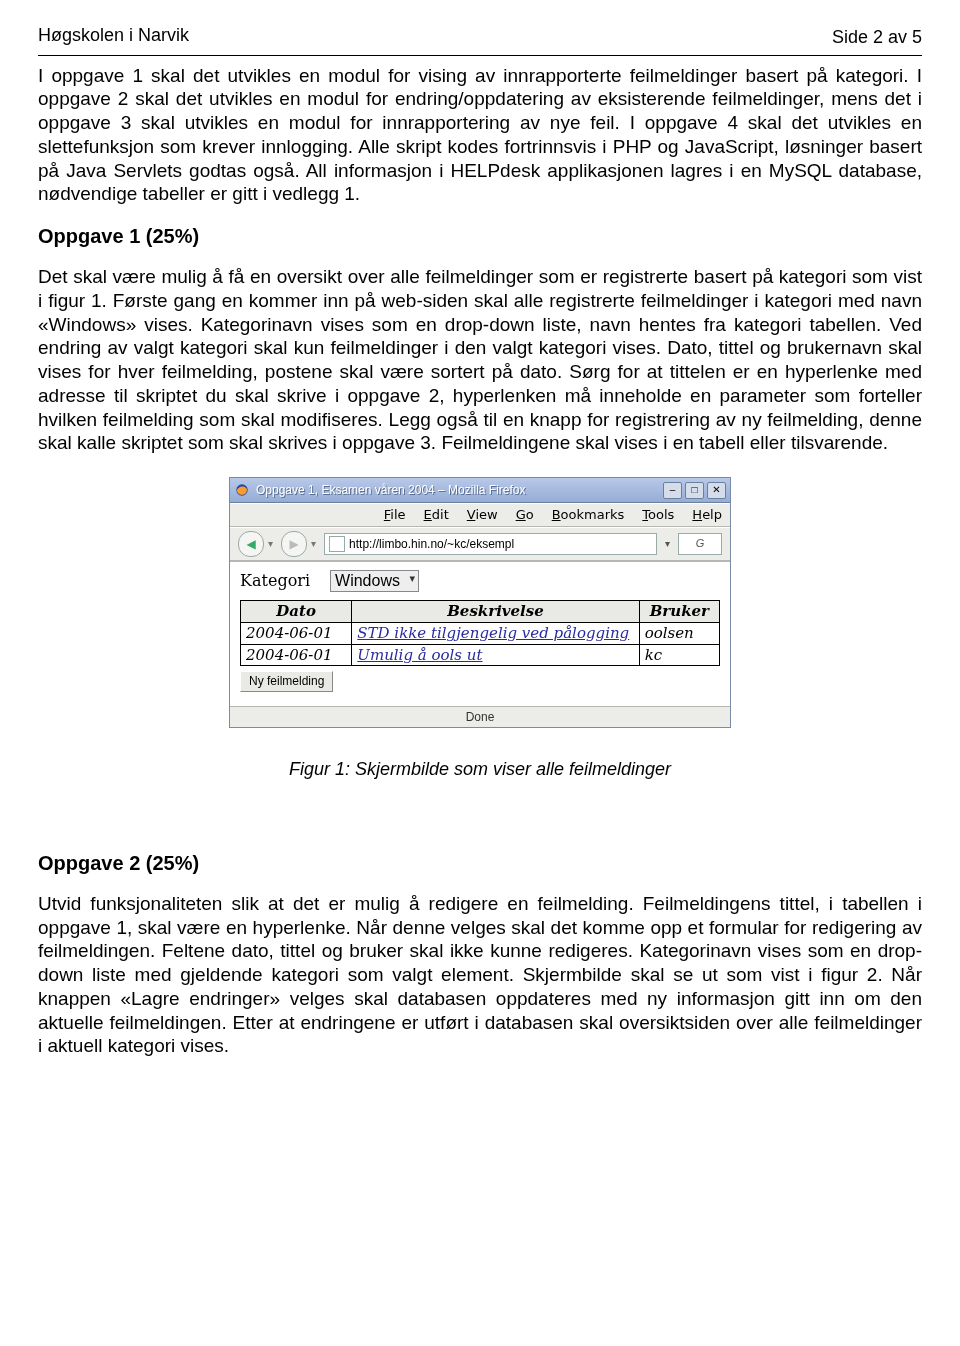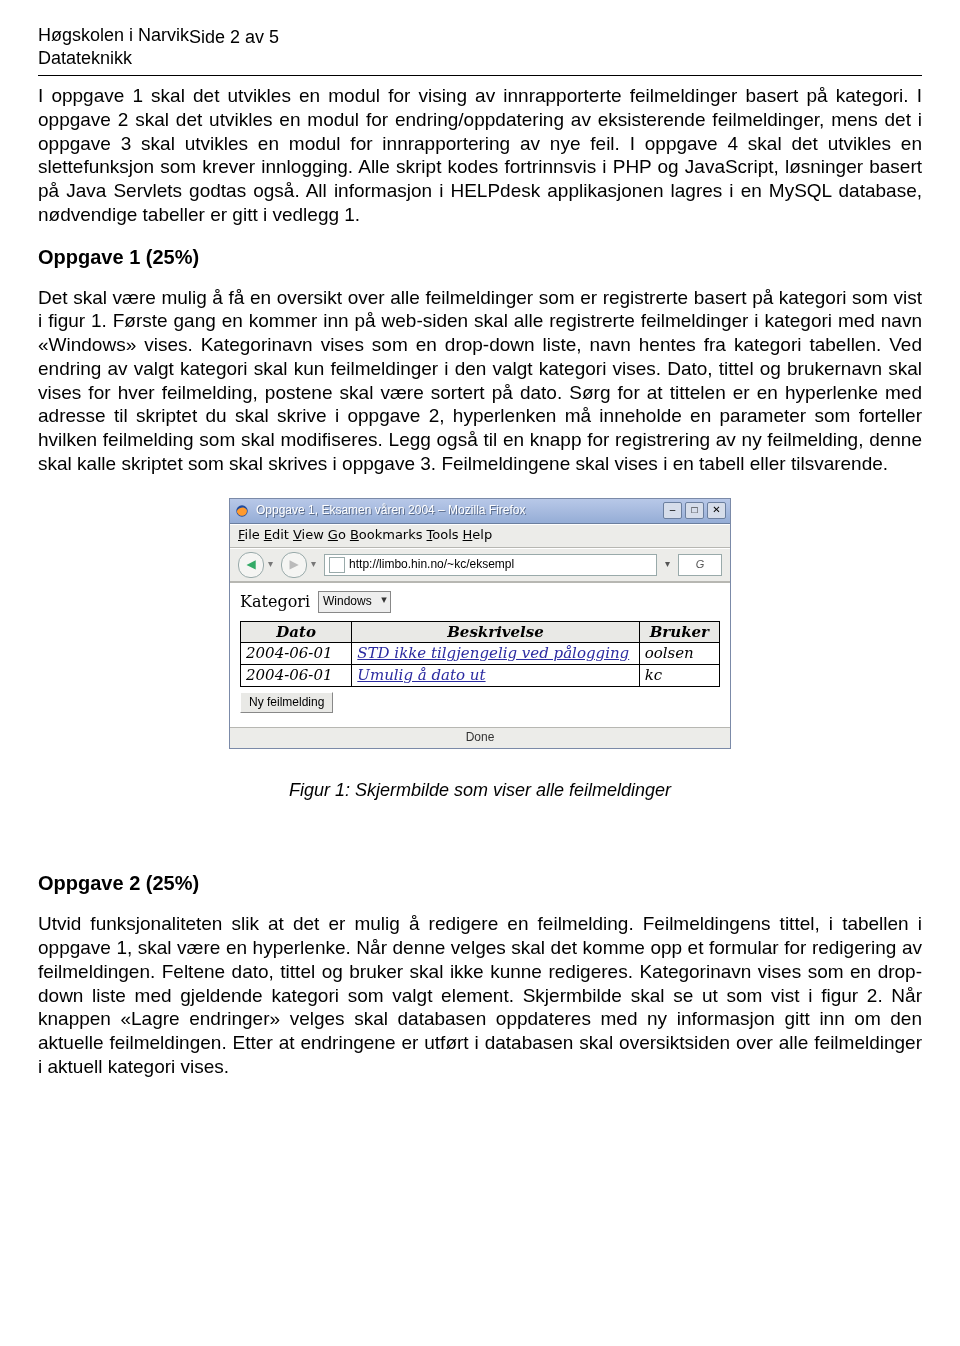--- a/index.html
+++ b/index.html
@@ -8,20 +8,21 @@
     font-family:Arial,Helvetica,sans-serif;
     color:#000;
     font-size:19px;
     line-height:1.25;
   }
   .page{
     padding:24px 38px 30px 38px;
   }
   .header-row{
     display:flex;
+    justify-content:space-between;
     align-items:flex-start;
   }
   .header-left{
     font-size:18px;
   }
   .header-left div{line-height:1.25;}
   .header-right{
     font-size:18px;
     padding-top:2px;
   }
@@ -81,29 +82,30 @@
     width:17px;height:15px;
     background:#d6ddea;
     border:1px solid #6b7f9f;
     border-radius:2px;
     font-size:10px;
     display:flex;align-items:center;justify-content:center;
     font-family:Arial,sans-serif;
   }
   .menubar{
     display:flex;
-    gap:4px;
+    gap:18px;
     background:#ecece9;
     border-bottom:1px solid #b7b7b2;
     border-top:1px solid #fff;
     height:22px;
     padding:0 8px;
     align-items:center;
     font-size:13px;
     font-family:"DejaVu Sans",Arial,sans-serif;
+    justify-content:flex-end;
   }
   .menubar span{position:relative;}
   .menubar span .ul{text-decoration:underline;}
   .toolbar{
     display:flex;
     align-items:center;
     gap:8px;
     height:32px;
     background:#ecece9;
     border-bottom:2px solid #b7b7b2;
@@ -143,30 +145,30 @@
     background:#fff;
     padding:8px 10px 14px 10px;
   }
   .doc-area h1{
     font-family:Georgia,"DejaVu Serif",serif;
     font-weight:bold;
     font-size:30px;
     margin:2px 0 12px 0;
   }
   .cat-row{
-    display:flex;align-items:center;gap:8px;
+    display:flex;align-items:center;gap:20px;
     font-size:16px;
     font-family:Georgia,"DejaVu Serif",serif;
     margin-bottom:8px;
   }
   .select-mock{
     border:1px solid #888;
     height:20px;
     padding:0 18px 0 4px;
-    font-size:12px;
+    font-size:16px;
     font-family:Arial,sans-serif;
     background:#eee;
     position:relative;
     display:flex;align-items:center;
   }
   .select-mock::after{
     content:"▾";
     position:absolute;right:3px;top:1px;
     font-size:11px;color:#333;
   }
@@ -220,21 +222,20 @@
   }
 </style>
 </head>
 <body>
 
 <div class="page">
 
   <div class="header-row">
     <div class="header-left">
       <div>Høgskolen i Narvik</div>
-      <div>Datateknikk</div>
     </div>
     <div class="header-right">Side 2 av 5</div>
   </div>
   <div class="divider"></div>
 
   <div class="intro">I oppgave 1 skal det utvikles en modul for vising av innrapporterte feilmeldinger basert på kategori. I oppgave 2 skal det utvikles en modul for endring/oppdatering av eksisterende feilmeldinger, mens det i oppgave 3 skal utvikles en modul for innrapportering av nye feil. I oppgave 4 skal det utvikles en slettefunksjon som krever innlogging. Alle skript kodes fortrinnsvis i PHP og JavaScript, løsninger basert på Java Servlets godtas også. All informasjon i HELPdesk applikasjonen lagres i en MySQL database, nødvendige tabeller er gitt i vedlegg 1.</div>
 
   <div class="task-title">Oppgave 1 (25%)</div>
   <div class="task-body">Det skal være mulig å få en oversikt over alle feilmeldinger som er registrerte basert på kategori som vist i figur 1. Første gang en kommer inn på web-siden skal alle registrerte feilmeldinger i kategori med navn «Windows» vises. Kategorinavn vises som en drop-down liste, navn hentes fra kategori tabellen. Ved endring av valgt kategori skal kun feilmeldinger i den valgt kategori vises. Dato, tittel og brukernavn skal vises for hver feilmelding, postene skal være sortert på dato. Sørg for at tittelen er en hyperlenke med adresse til skriptet du skal skrive i oppgave 2, hyperlenken må inneholde en parameter som forteller hvilken feilmelding som skal modifiseres. Legg også til en knapp for registrering av ny feilmelding, denne skal kalle skriptet som skal skrives i oppgave 3. Feilmeldingene skal vises i en tabell eller tilsvarende.</div>
 
@@ -290,21 +291,21 @@
           <th style="width:60%">Beskrivelse</th>
           <th>Bruker</th>
         </tr>
         <tr>
           <td>2004-06-01</td>
           <td class="linkish">STD ikke tilgjengelig ved pålogging</td>
           <td>oolsen</td>
         </tr>
         <tr>
           <td>2004-06-01</td>
-          <td class="linkish">Umulig å dato ut</td>
+          <td class="linkish">Umulig å ools ut</td>
           <td>kc</td>
         </tr>
       </tbody>
         </table>
       <div class="btn-mock">Ny feilmelding</div>
     </div>
 
     <div class="statusbar">
       <span>Done</span>
     </div>

